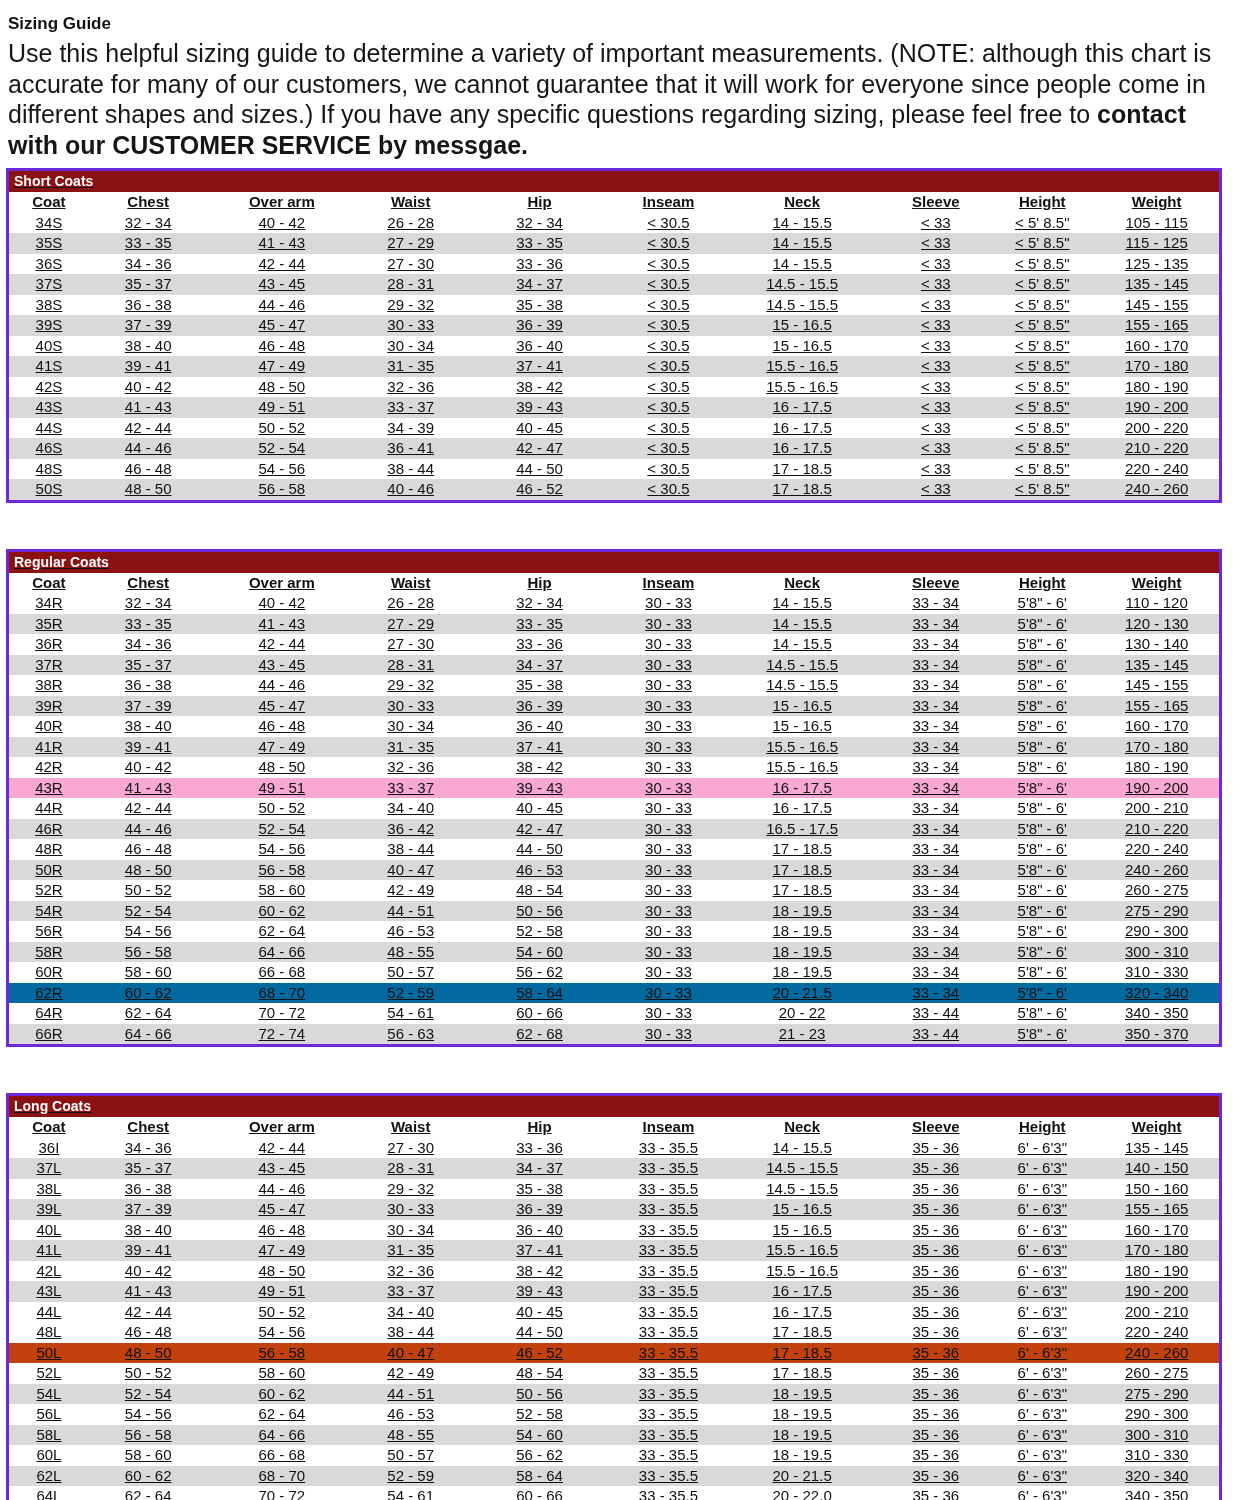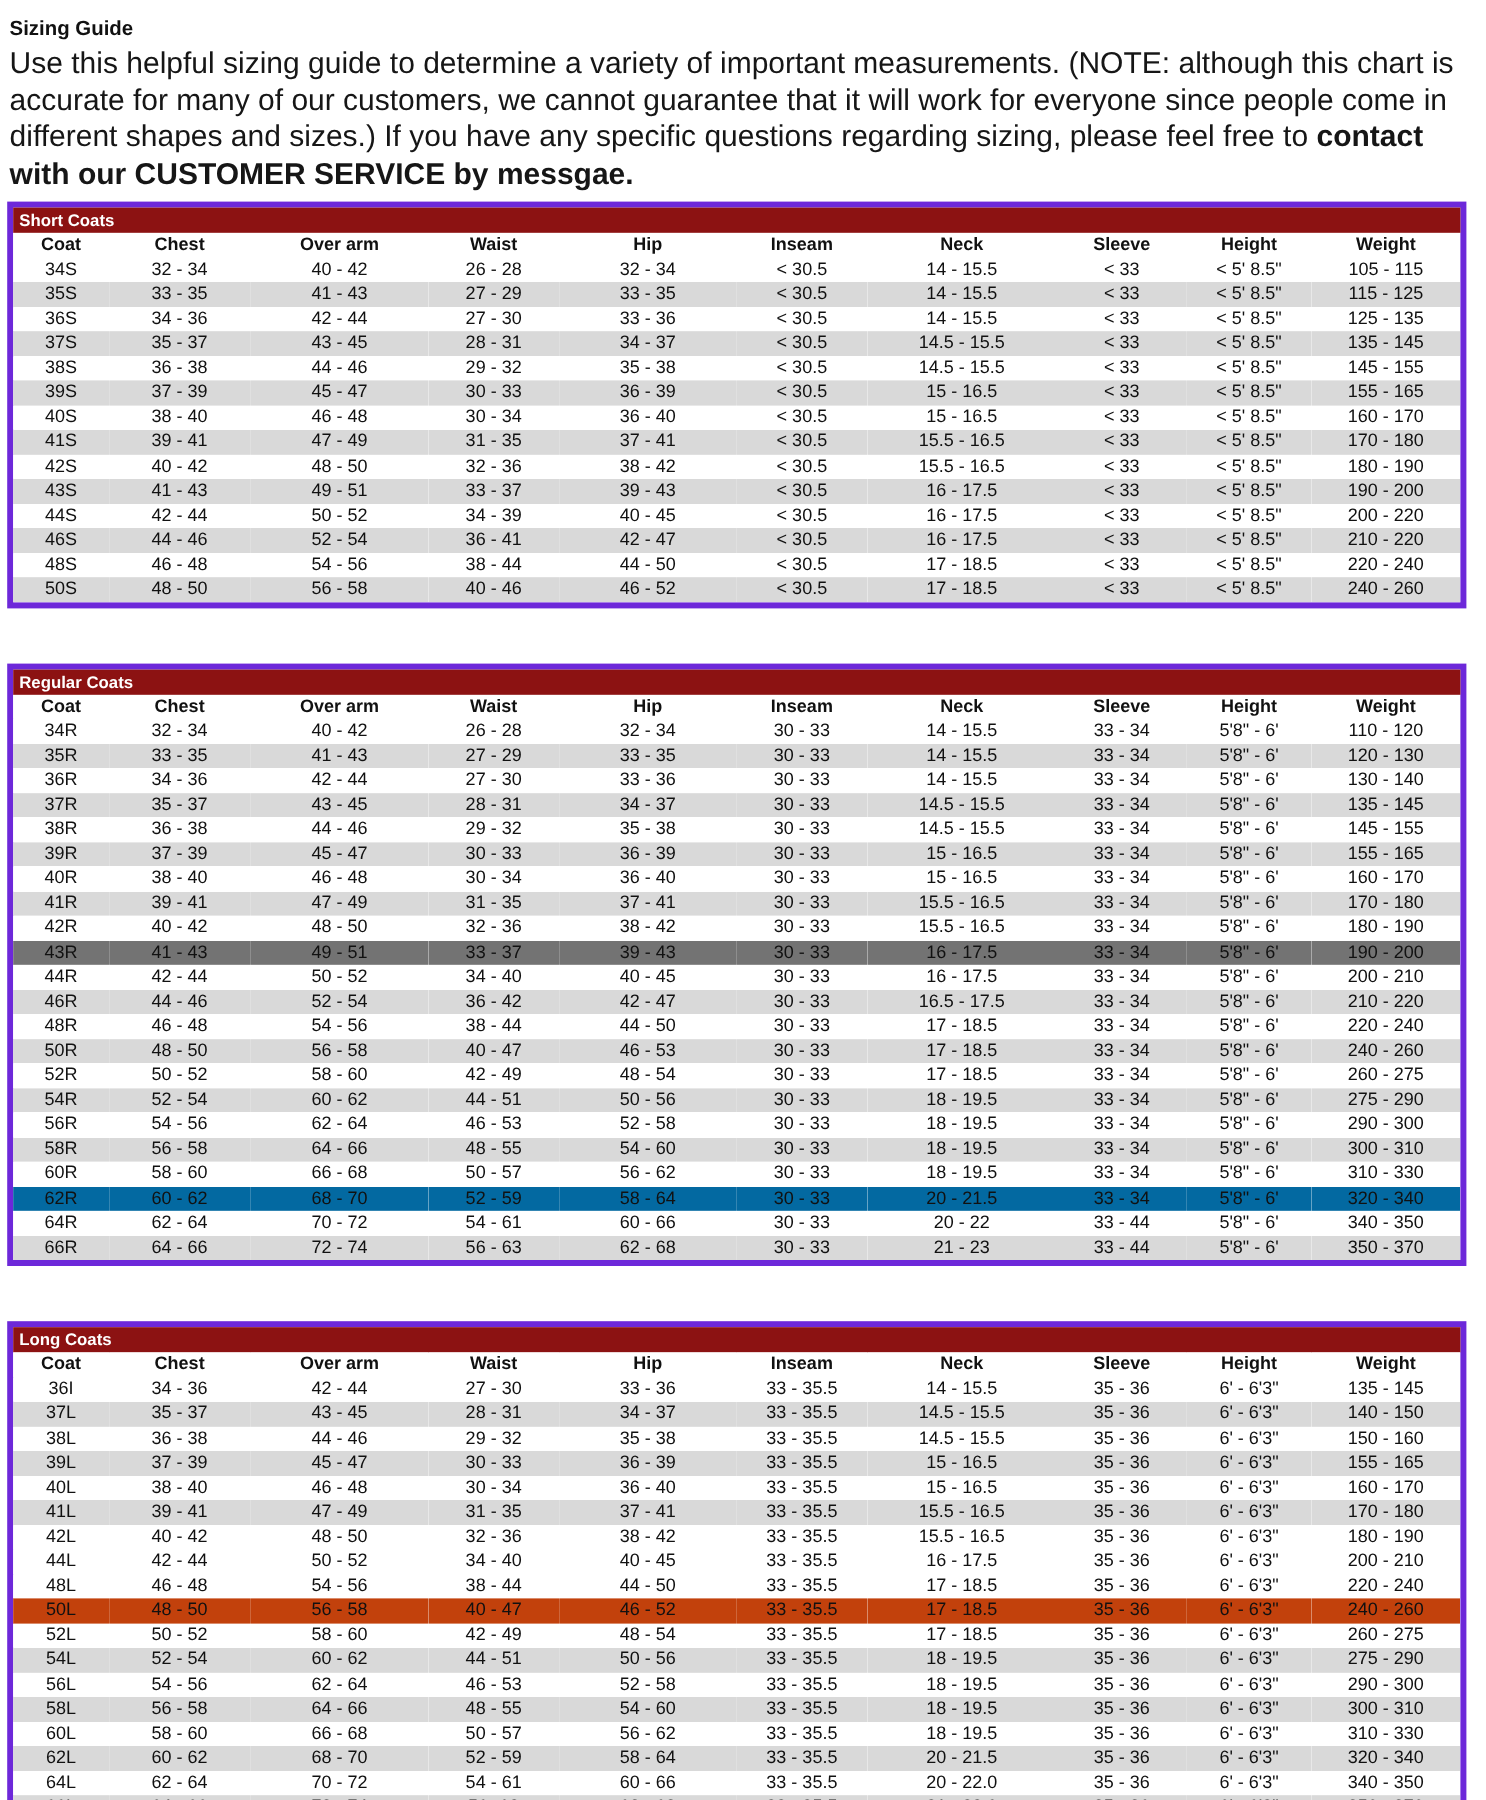--- a/index.html
+++ b/index.html
@@ -18,22 +18,23 @@
   }
   .intro {
     font-size: 25px;
     line-height: 1.22;
     margin: 0 0 8px 2px;
     color: #161616;
   }
   .intro b { font-weight: bold; }
 
   .size-section {
-    border: 5px solid #6d28d9;
+    border: 3px solid #6d28d9;
     margin-top: 6px;
+    text-decoration: underline;
   }
   .size-section + .size-section { margin-top: 46px; }
 
   .section-bar {
     color: #ffffff;
     font-weight: bold;
     font-size: 14px;
     padding: 2px 5px 3px 5px;
     line-height: 16px;
   }
@@ -381,21 +382,21 @@
               <td>40 - 42</td>
               <td>48 - 50</td>
               <td>32 - 36</td>
               <td>38 - 42</td>
               <td>30 - 33</td>
               <td>15.5 - 16.5</td>
               <td>33 - 34</td>
               <td>5'8" - 6'</td>
               <td>180 - 190</td>
             </tr>
-            <tr style="background: #737373;">
+            <tr style="background: #f9a8d4;">
               <td>43R</td>
               <td>41 - 43</td>
               <td>49 - 51</td>
               <td>33 - 37</td>
               <td>39 - 43</td>
               <td>30 - 33</td>
               <td>16 - 17.5</td>
               <td>33 - 34</td>
               <td>5'8" - 6'</td>
               <td>190 - 200</td>
@@ -642,20 +643,32 @@
               <td>40 - 42</td>
               <td>48 - 50</td>
               <td>32 - 36</td>
               <td>38 - 42</td>
               <td>33 - 35.5</td>
               <td>15.5 - 16.5</td>
               <td>35 - 36</td>
               <td>6' - 6'3"</td>
               <td>180 - 190</td>
             </tr>
+            <tr style="background: rgb(217, 217, 217);">
+              <td>43L</td>
+              <td>41 - 43</td>
+              <td>49 - 51</td>
+              <td>33 - 37</td>
+              <td>39 - 43</td>
+              <td>33 - 35.5</td>
+              <td>16 - 17.5</td>
+              <td>35 - 36</td>
+              <td>6' - 6'3"</td>
+              <td>190 - 200</td>
+            </tr>
             <tr>
               <td>44L</td>
               <td>42 - 44</td>
               <td>50 - 52</td>
               <td>34 - 40</td>
               <td>40 - 45</td>
               <td>33 - 35.5</td>
               <td>16 - 17.5</td>
               <td>35 - 36</td>
               <td>6' - 6'3"</td>

